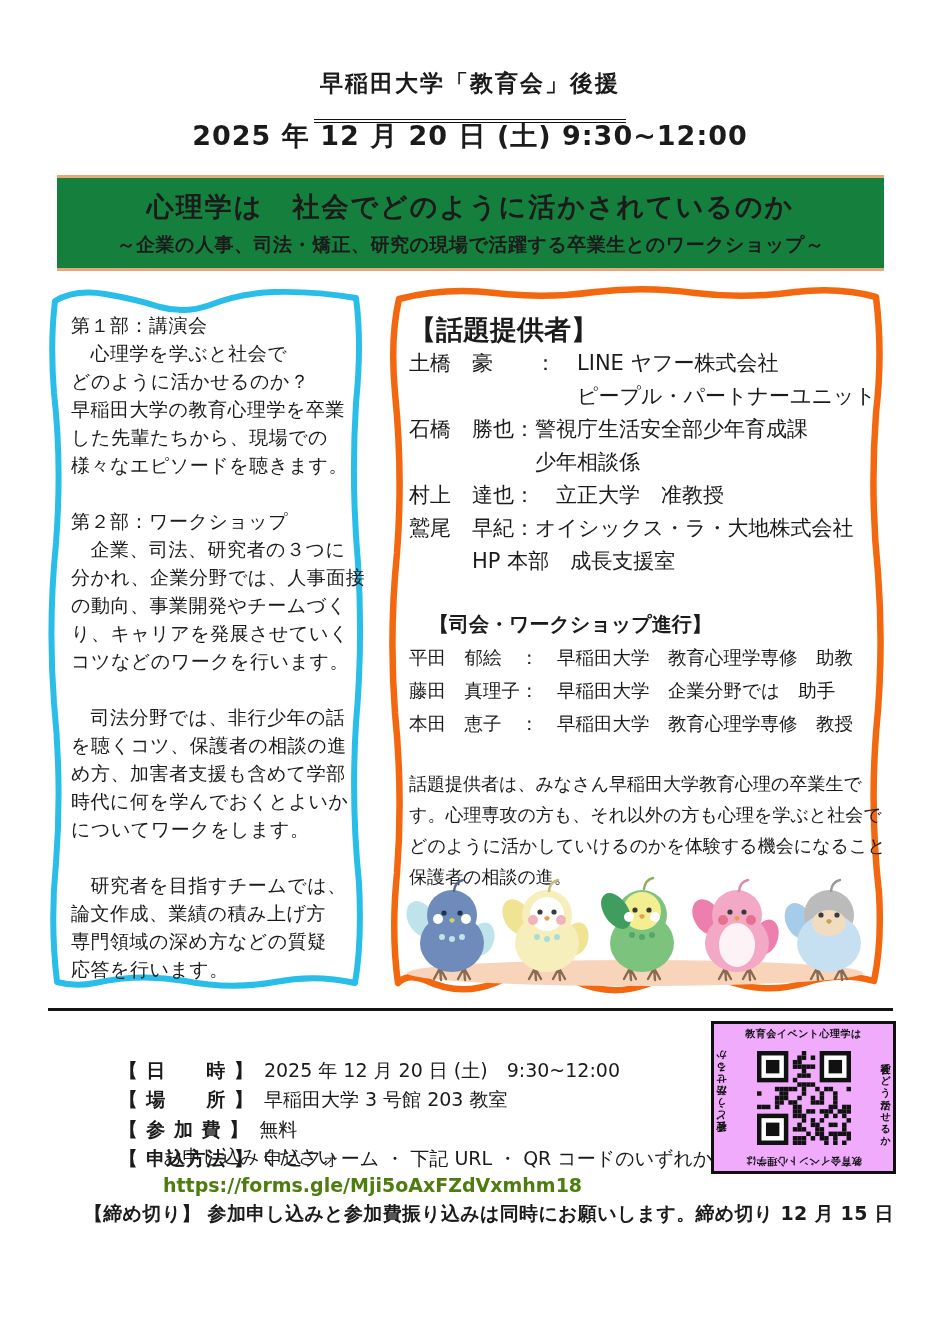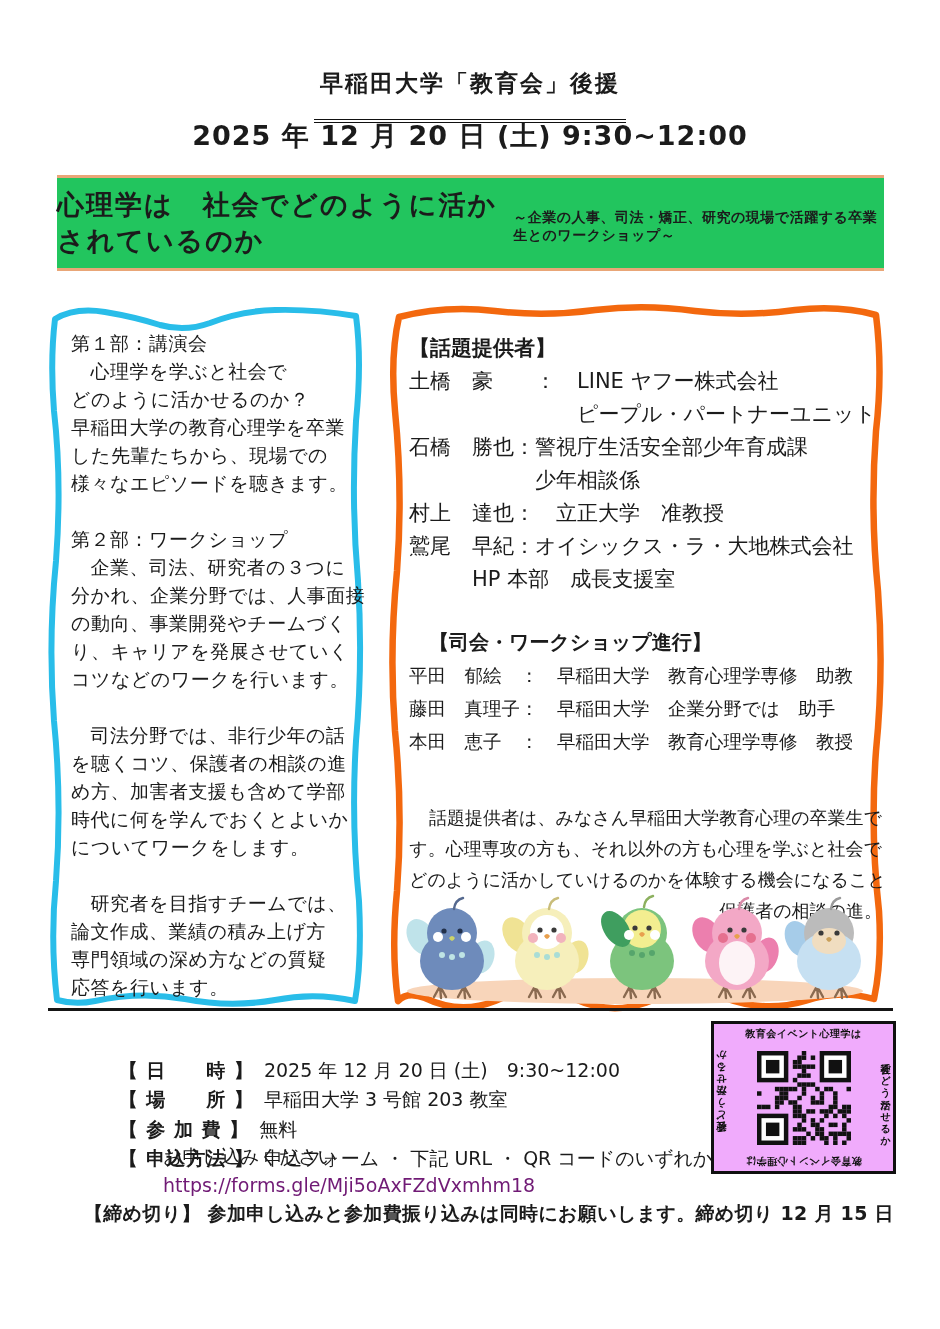--- a/index.html
+++ b/index.html
@@ -13,49 +13,49 @@
     display:inline-block;font-size:23px;font-weight:bold;letter-spacing:2px;
     padding:0 6px 20px 6px;border-bottom:4px double #111;
   }
   .datetime{
     position:absolute;top:118px;left:0;width:100%;text-align:center;
     font-size:27px;font-weight:600;letter-spacing:1px;
   }
   
   .banner{
     position:absolute;left:57px;top:175px;width:827px;height:90px;
-    background:#22c55e;border-top:3px solid #e9a677;border-bottom:3px solid #e9a677;
-    display:flex;flex-direction:row;align-items:center;justify-content:center;
+    background:#15803d;border-top:3px solid #e9a677;border-bottom:3px solid #e9a677;
+    display:flex;flex-direction:column;align-items:center;justify-content:center;
   }
   .banner-title{font-size:27px;font-weight:bold;letter-spacing:2px;}
-  .banner-subtitle{font-size:14px;font-weight:bold;margin-top:7px;letter-spacing:0.5px;}
+  .banner-subtitle{font-size:19px;font-weight:bold;margin-top:7px;letter-spacing:0.5px;}
   
-  .box{position:absolute;top:301px;height:714px;}
+  .box{position:absolute;top:283px;height:714px;}
   .box-left{left:45px;width:323px;}
   .box-right{left:385px;width:503px;}
   .box-border{position:absolute;left:0;top:0;width:100%;height:100%;pointer-events:none;}
   .box-content{position:absolute;left:0;top:0;right:0;bottom:0;}
   .prog-text{padding:28px 10px 0 26px;}
   .pline{min-height:28px;line-height:28px;font-size:19px;font-weight:500;letter-spacing:0.5px;white-space:pre;}
   .right-content{padding:30px 6px 0 24px;}
-  .speakers-heading{font-size:21px;font-weight:bold;line-height:34px;}
+  .speakers-heading{font-size:27px;font-weight:bold;line-height:34px;}
   .sline{min-height:33px;line-height:33px;font-size:21px;font-weight:500;white-space:pre;}
   .mc-heading{font-size:20px;font-weight:bold;line-height:33px;margin-top:30px;margin-left:20px;}
   .mline{min-height:33px;line-height:33px;font-size:18.5px;font-weight:500;white-space:pre;}
-  .note{margin-top:44px;text-align:right;}
+  .note{margin-top:28px;}
   .nline{min-height:31px;line-height:31px;font-size:18px;font-weight:500;white-space:pre;}
   .birds-svg{position:absolute;left:10px;bottom:10px;}
   
   .divider{position:absolute;left:48px;top:1008px;width:845px;height:3px;background:#151515;}
   .info-rows{position:absolute;left:78px;top:1026px;}
   .info-row{height:29.5px;line-height:29.5px;white-space:pre;}
   .info-label{font-size:19px;font-weight:bold;letter-spacing:1px;}
   .info-value{font-size:19px;font-weight:500;margin-left:10px;}
   .apply-note{position:absolute;left:163px;top:1144px;font-size:19px;font-weight:500;}
-  .signup-url{position:absolute;left:163px;top:1174px;font-size:19px;font-weight:400;color:#701a75;text-decoration:none;}
+  .signup-url{position:absolute;left:163px;top:1174px;font-size:19px;font-weight:700;color:#4d7c0f;text-decoration:none;}
   .deadline{position:absolute;left:84px;top:1201px;font-size:19px;font-weight:600;letter-spacing:0.3px;white-space:pre;}
   
   .qr-box{position:absolute;left:711px;top:1021px;width:179px;height:147px;border:3px solid #101010;background:#f0abfc;}
   .qr-cap{position:absolute;font-size:10px;font-weight:bold;color:#111;letter-spacing:0.5px;white-space:nowrap;}
   .qr-cap-top{top:3px;left:0;width:100%;text-align:center;}
   .qr-cap-bottom{bottom:3px;left:0;width:100%;text-align:center;transform:rotate(180deg);}
   .qr-cap-left{left:1px;top:50%;writing-mode:vertical-rl;transform:translateY(-50%) rotate(180deg);}
   .qr-cap-right{right:1px;top:50%;writing-mode:vertical-rl;transform:translateY(-50%);}
   .qr-svg{position:absolute;left:50%;top:50%;transform:translate(-50%,-50%);}
 </style>

